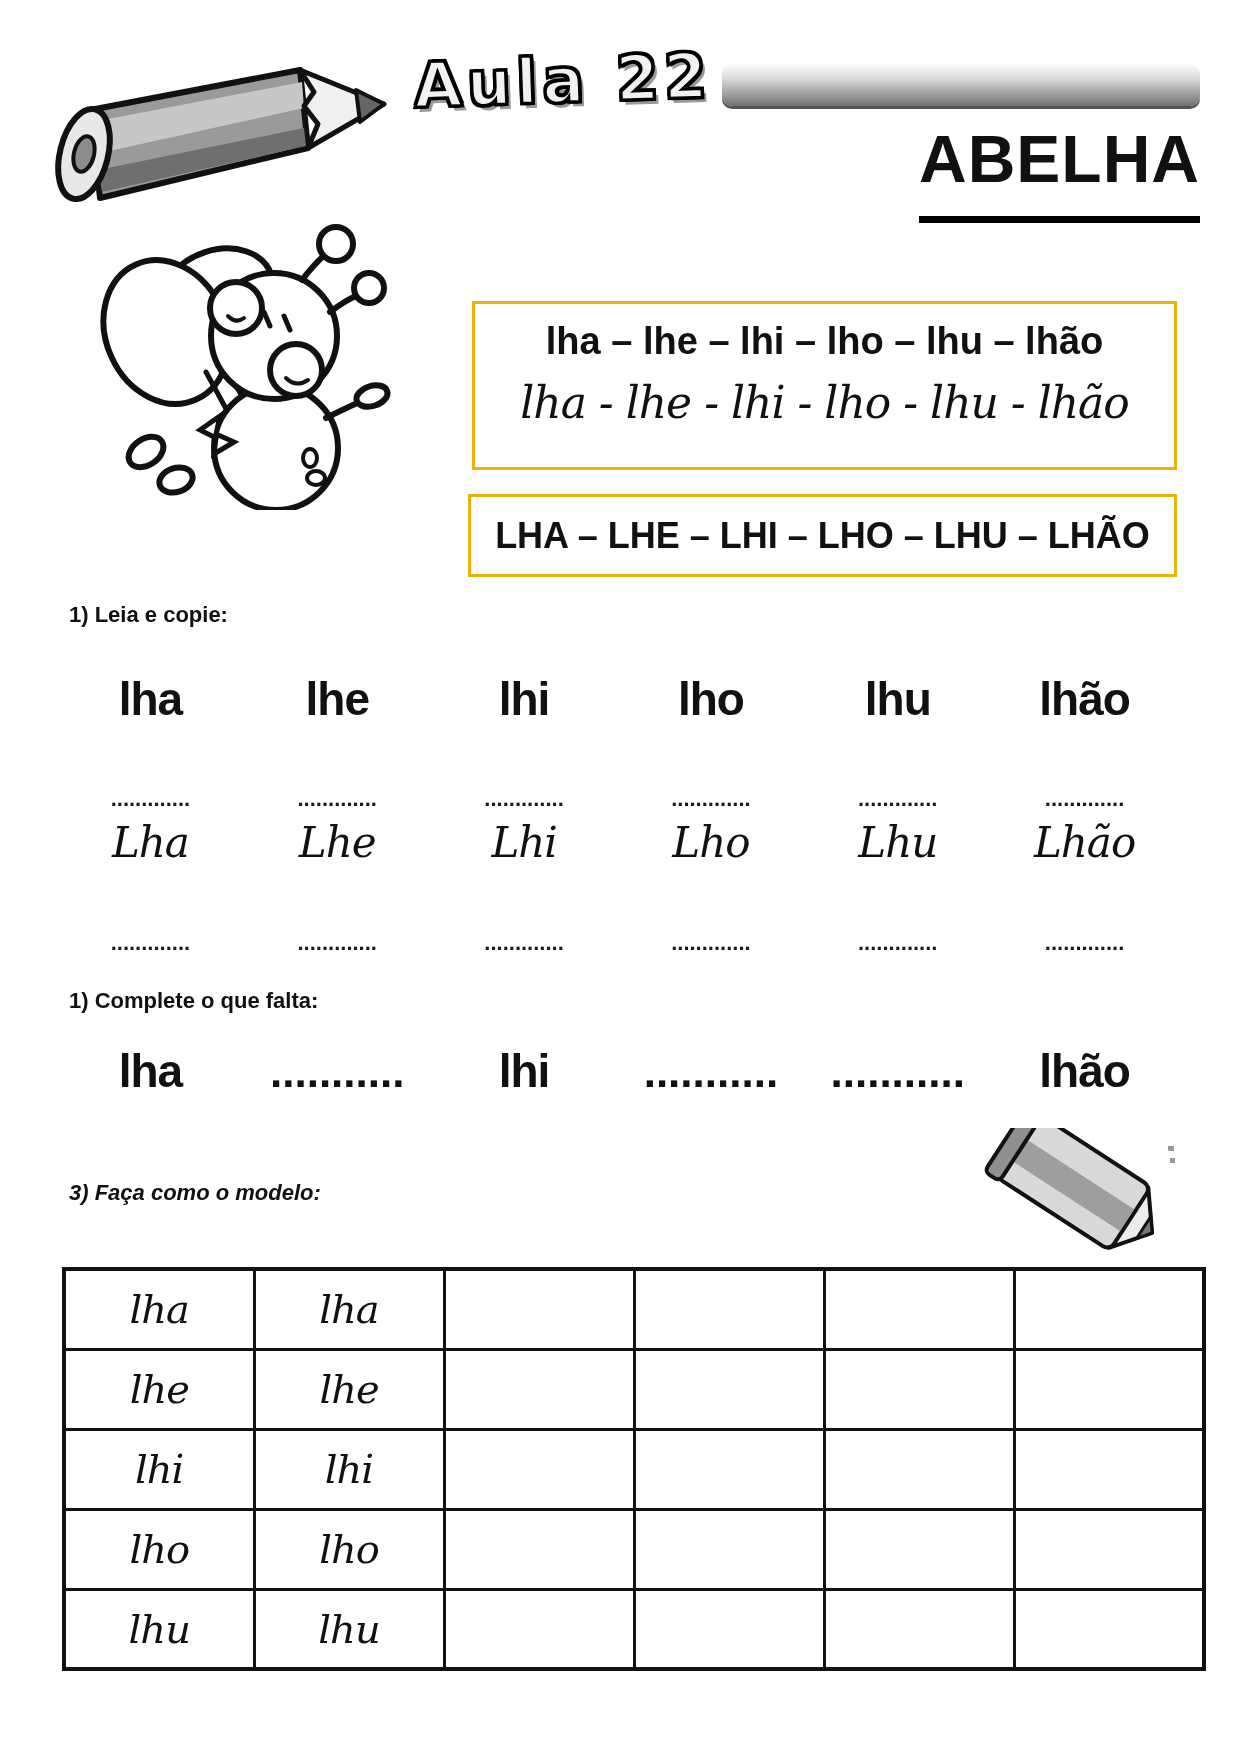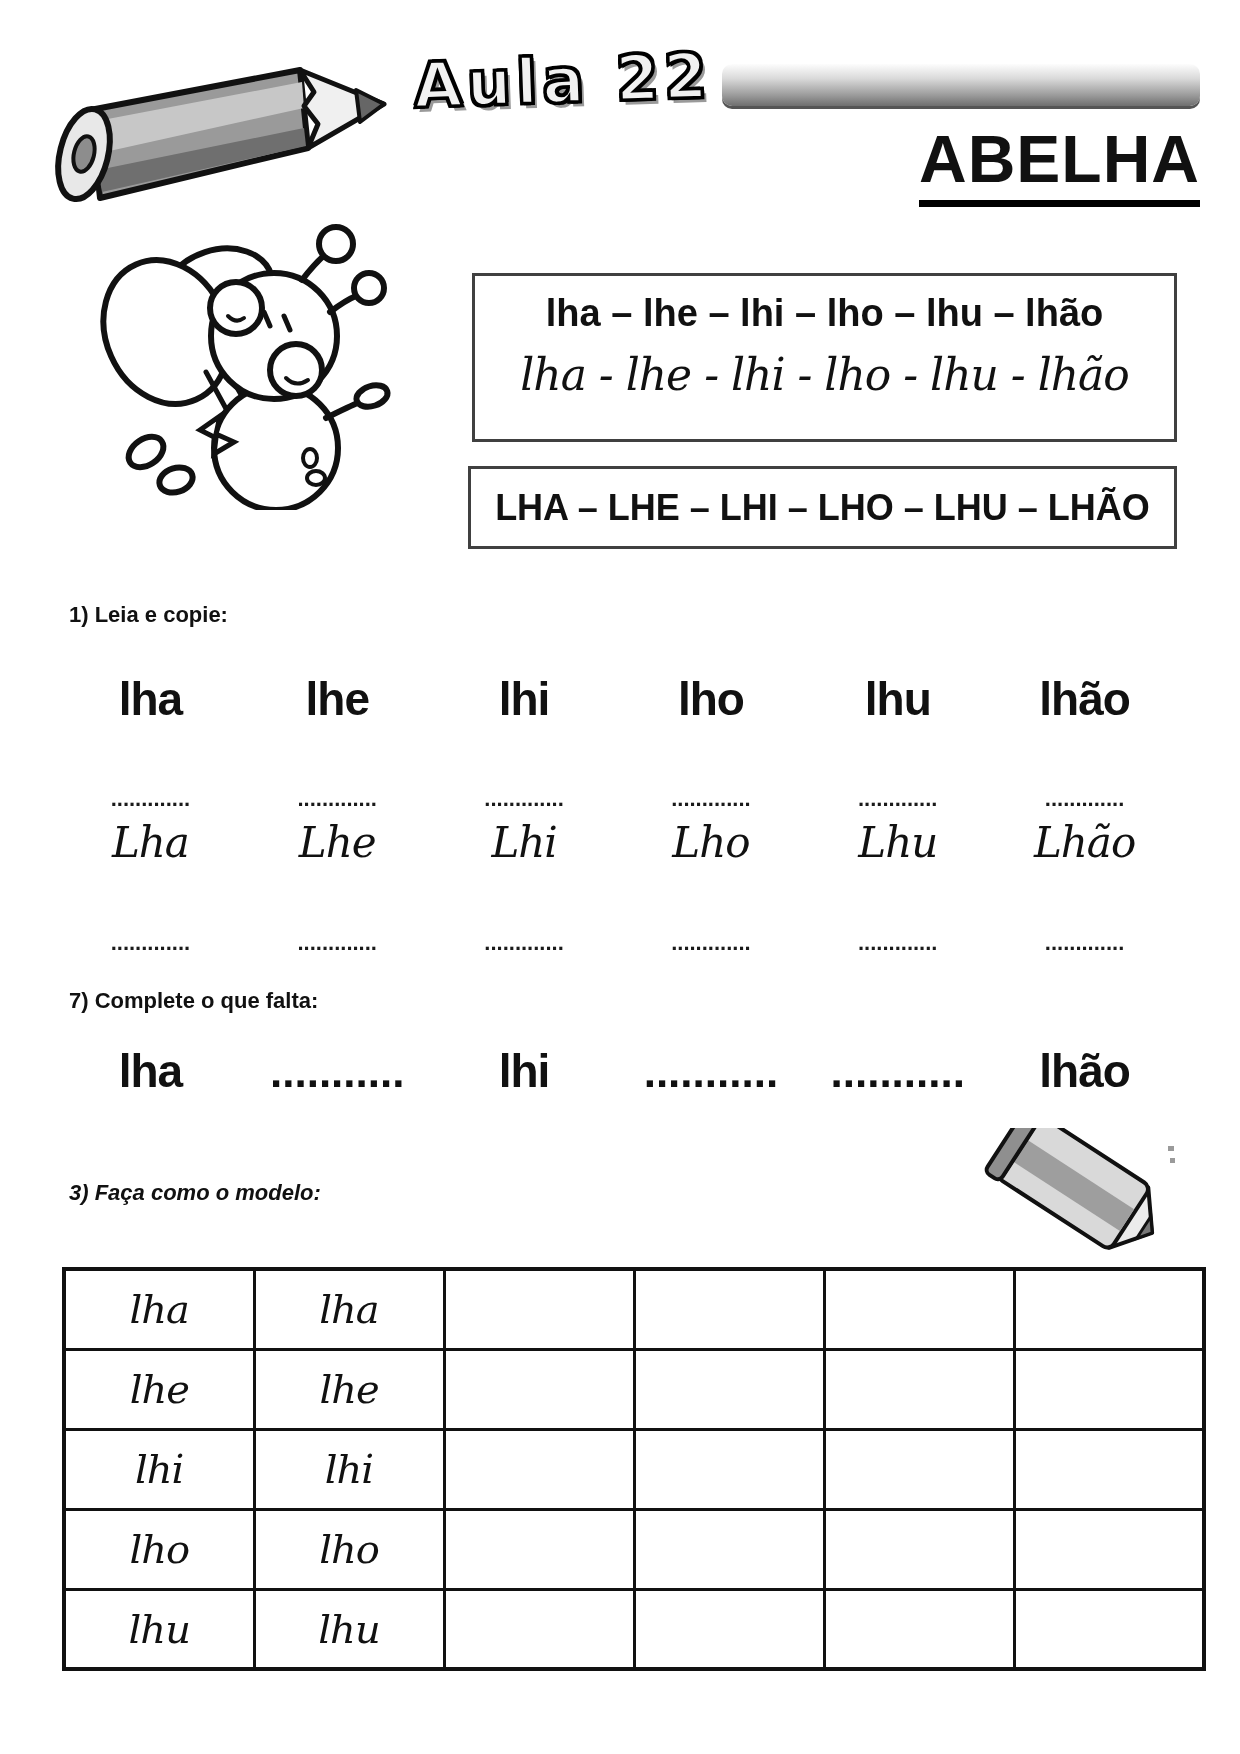--- a/index.html
+++ b/index.html
@@ -21,25 +21,25 @@
     white-space:nowrap;
   }
   #header-bar {
     left:722px; top:64px; width:478px; height:42px; border-radius:10px;
     background:linear-gradient(#fdfdfd 0%, #d9d9d9 35%, #9a9a9a 75%, #6f6f6f 100%);
     box-shadow:0 3px 0 #555;
   }
   #page-title {
     top:126px; right:40px; left:auto;
     font-size:66px; font-weight:bold; letter-spacing:1px; line-height:1;
-    border-bottom:7px solid #000; padding-bottom:8px;
-  }
-
-  
-  .syl-box { border:3px solid #404040; background:#fff; text-align:center; }
+    border-bottom:7px solid #000; padding-bottom:24px;
+  }
+
+  
+  .syl-box { border:3px solid #eab308; background:#fff; text-align:center;margin-top:28px; }
   #box-lower { left:472px; top:273px; width:705px; height:169px; padding-top:16px; }
   #box-lower .print-line { font-size:38px; font-weight:bold; white-space:nowrap; }
   .cursive { font-family:"DejaVu Serif", serif; font-style:italic; letter-spacing:-1px; }
   #box-lower .cursive-line { font-size:44px; margin-top:14px; white-space:nowrap; }
   #box-upper { left:468px; top:466px; width:709px; height:83px;
     display:flex; align-items:center; justify-content:center;
     font-size:36px; font-weight:bold; white-space:nowrap; }
 
   
   .ex-heading { left:69px; font-size:22px; font-weight:bold; }
@@ -146,21 +146,21 @@
 
   <div class="abs row6" style="top:930px;">
     <span class="dots-small">.............</span>
     <span class="dots-small">.............</span>
     <span class="dots-small">.............</span>
     <span class="dots-small">.............</span>
     <span class="dots-small">.............</span>
     <span class="dots-small">.............</span>
   </div>
 
-  <div class="abs ex-heading" style="top:988px;">7) Complete o que falta:</div>
+  <div class="abs ex-heading" style="top:988px;">1) Complete o que falta:</div>
 
   <div class="abs row6" id="ex2-row" style="top:1044px;">
     <span class="print-syl">lha</span>
     <span class="dots-big">...........</span>
     <span class="print-syl">lhi</span>
     <span class="dots-big">...........</span>
     <span class="dots-big">...........</span>
     <span class="print-syl">lhão</span>
   </div>
 

